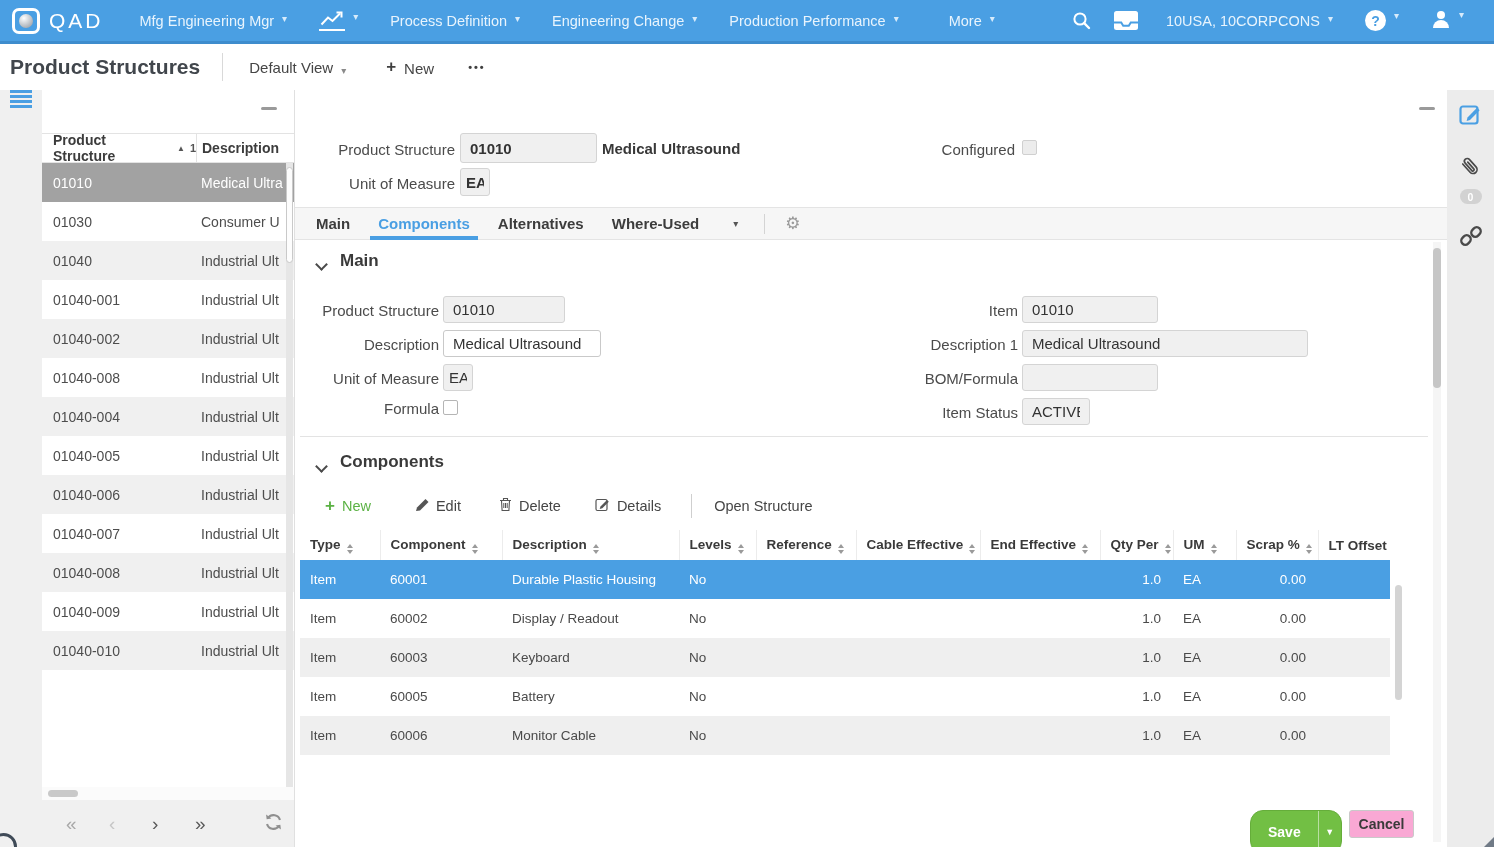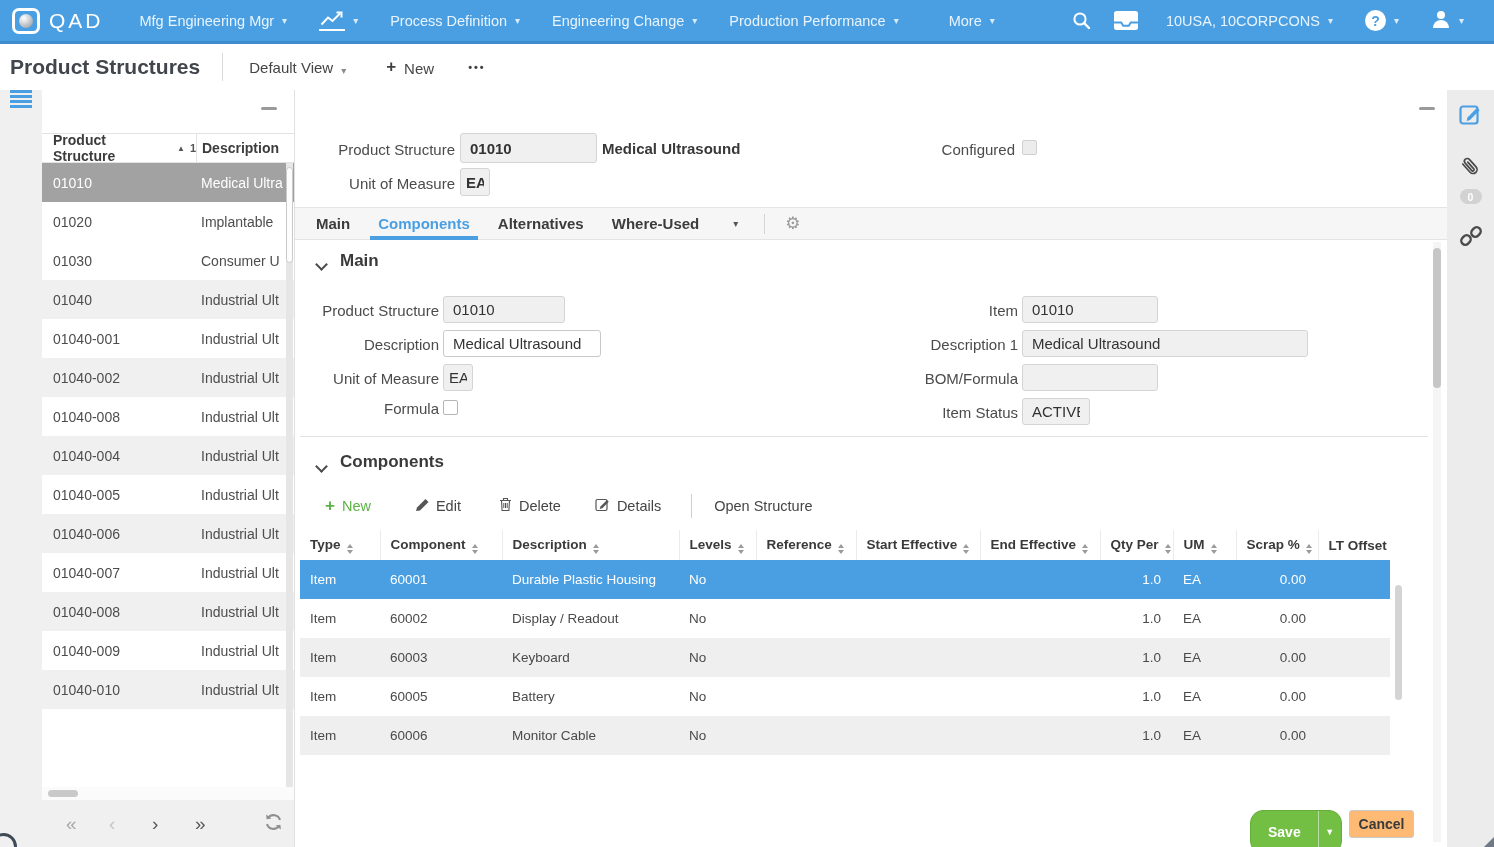--- a/index.html
+++ b/index.html
@@ -10,21 +10,21 @@
 
 .topbar { position:absolute; top:0; left:0; width:1494px; height:44px; background:#4A9FE3;
   border-bottom:3px solid #3E8CCD; display:flex; align-items:center; color:#e8f4fd; font-size:14.5px; }
 .tb-left { display:flex; align-items:center; margin-left:12px; }
 .brand { display:flex; align-items:center; gap:9px; margin-right:20px; cursor:pointer; }
 .brand-mark { width:28px; height:26px; border:3px solid #fff; border-radius:7px;
   display:flex; align-items:center; justify-content:center; }
 .brand-sphere { width:14px; height:14px; border-radius:50%;
   background:radial-gradient(circle at 35% 30%, #ffffff, #b9bec4 60%, #8f959b); }
 .brand-text { font-size:21px; letter-spacing:3px; color:#fff; }
-.tb-item { display:flex; align-items:center; gap:8px; margin:0 16px; white-space:nowrap; cursor:pointer; }
+.tb-item { display:flex; gap:8px; margin:0 16px; white-space:nowrap; cursor:pointer; }
 .tb-item.more { margin-left:34px; }
 .caret { font-size:10px; color:#d7ebfb; }
 .chart-ic { display:flex; flex-direction:column; align-items:center; gap:3px; }
 .chart-underline { width:26px; height:2px; background:#fff; }
 .tb-right { margin-left:auto; display:flex; align-items:center; margin-right:14px; }
 .tb-icon { margin:0 11px; display:flex; align-items:center; cursor:pointer; }
 .help-circle { width:21px; height:21px; border-radius:50%; background:#fff; color:#4A9FE3;
   font-weight:bold; font-size:14px; display:flex; align-items:center; justify-content:center; }
 
 
@@ -130,21 +130,21 @@
 .mvtrack { position:absolute; right:6px; top:152px; width:8px; height:600px; background:#f5f5f5; }
 .mvthumb { position:absolute; right:6px; top:158px; width:8px; height:140px; background:#c6c6c6;
   border-radius:4px; cursor:pointer; }
 
 .save { position:absolute; left:955px; top:720px; display:inline-flex; background:#72BF44;
   border:1px solid #65ad3a; border-radius:13px; color:#fff; font-weight:bold; font-size:14px;
   height:44px; align-items:center; cursor:pointer; }
 .save .txt { padding:0 17px; }
 .save .dd { width:23px; height:100%; border-left:1px solid rgba(255,255,255,.5);
   display:flex; align-items:center; justify-content:center; font-size:9px; color:#fff; cursor:pointer; }
-.cancel { position:absolute; left:1054px; top:720px; width:65px; height:28px; background:#fdba74;
+.cancel { position:absolute; left:1054px; top:720px; width:65px; height:28px; background:#f9a8d4;
   border:1px solid #c9c9c9; border-radius:3px; color:#3a3a3a; font-weight:bold; font-size:14px;
   display:flex; align-items:center; justify-content:center; cursor:pointer; }
 
 
 .rightrail { position:absolute; top:90px; right:0; width:47px; height:757px; background:#ececec;
   display:flex; flex-direction:column; align-items:center; }
 .rr-compose { margin-top:13px; cursor:pointer; }
 .rr-clip { margin-top:26px; cursor:pointer; }
 .rr-badge { margin-top:5px; width:22px; height:15px; border-radius:8px; background:#d2d2d2;
   color:#fff; font-size:10.5px; font-weight:bold; display:flex; align-items:center; justify-content:center; }
@@ -268,24 +268,20 @@
           <span class="sortnum">1</span>
       </div>
       <div class="bh-desc">
         <span>Description</span>
       </div>
     </div>
     <div class="browse-rows">
       <div class="brow sel">
           <span class="c1">01010</span>
           <span class="c2">Medical Ultra</span>
-        </div>
-      <div class="brow">
-          <span class="c1">01020</span>
-          <span class="c2">Implantable</span>
         </div>
       <div class="brow">
           <span class="c1">01030</span>
           <span class="c2">Consumer U</span>
         </div>
       <div class="brow alt">
           <span class="c1">01040</span>
           <span class="c2">Industrial Ult</span>
         </div>
       <div class="brow">
@@ -460,21 +456,21 @@
                   <i class="dn"></i>
                 </span></th>
             <th><span>Levels</span><span class="sorticon">
                   <i class="up"></i>
                   <i class="dn"></i>
                 </span></th>
             <th><span>Reference</span><span class="sorticon">
                   <i class="up"></i>
                   <i class="dn"></i>
                 </span></th>
-            <th><span>Start Effective</span><span class="sorticon">
+            <th><span>Cable Effective</span><span class="sorticon">
                   <i class="up"></i>
                   <i class="dn"></i>
                 </span></th>
             <th><span>End Effective</span><span class="sorticon">
                   <i class="up"></i>
                   <i class="dn"></i>
                 </span></th>
             <th class="r"><span>Qty Per</span><span class="sorticon">
                   <i class="up"></i>
                   <i class="dn"></i>

